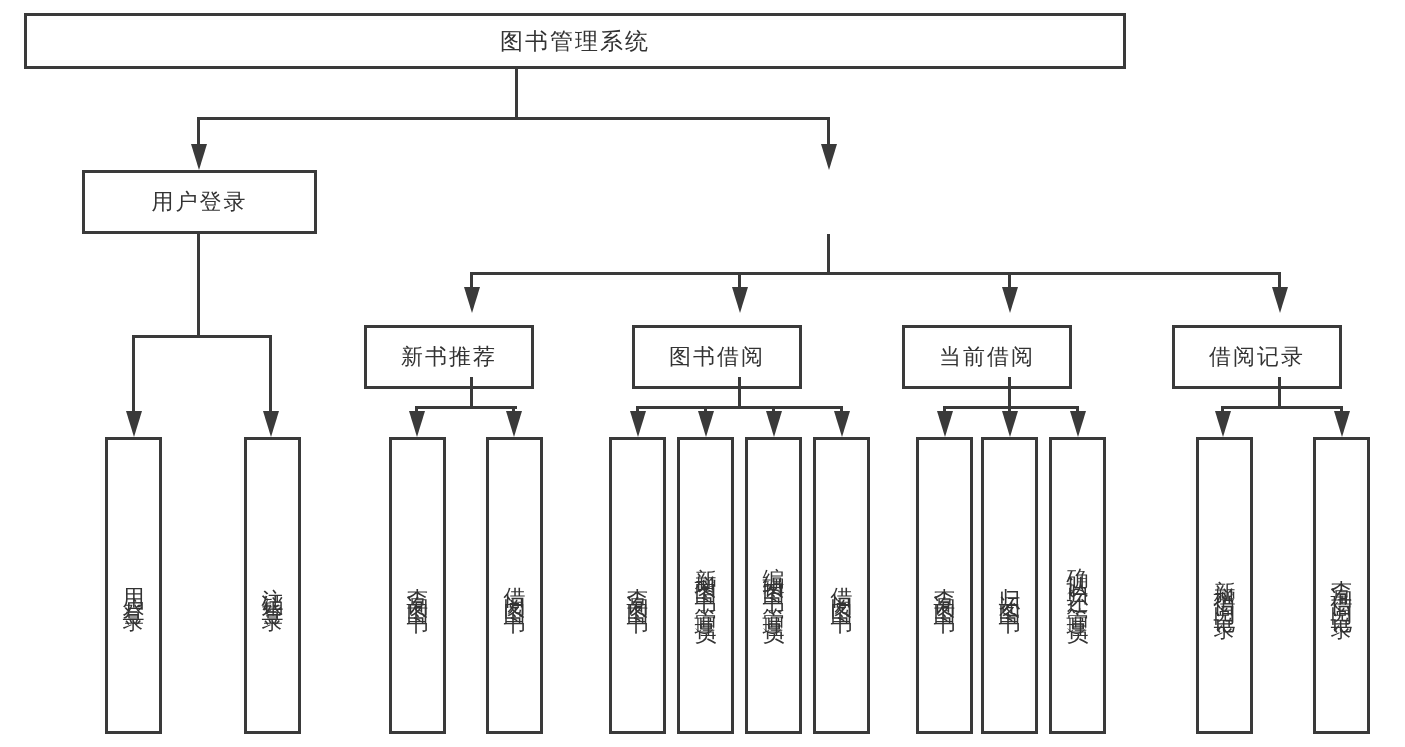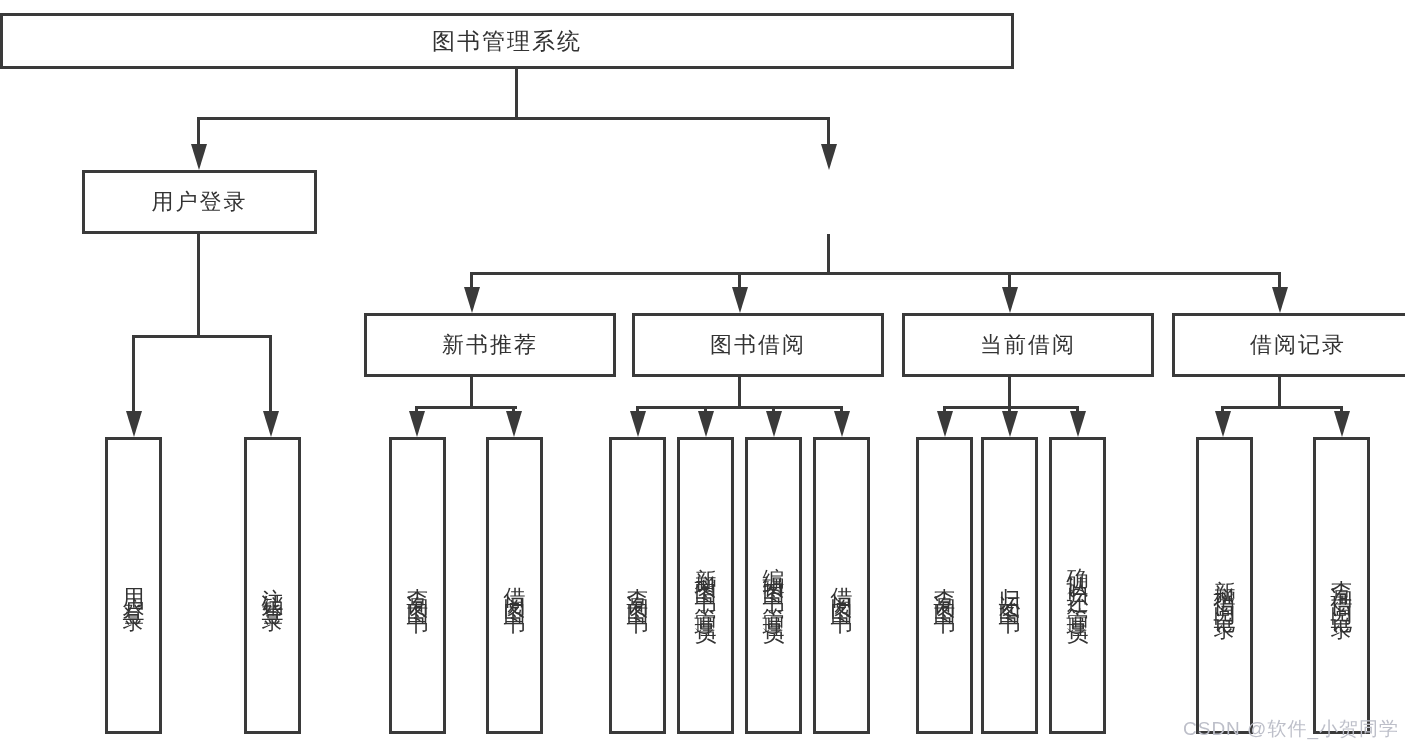--- a/index.html
+++ b/index.html
@@ -26,21 +26,21 @@
     border: 3px solid var(--line);
     display: flex;
     align-items: center;
     justify-content: center;
     font-size: 22px;
     letter-spacing: 2px;
     white-space: nowrap;
   }
   .root-box { font-size: 23px; }
   .lv2 { width: 235px; height: 64px; }
-  .lv3 { width: 252px; height: 64px; }
+  .lv3 { width: 170px; height: 64px; margin-top: 12px; }
   .leaf {
     width: 57px;
     height: 297px;
     top: 437px;
     writing-mode: vertical-rl;
     text-orientation: mixed;
     letter-spacing: 8px;
     font-size: 22px;
     white-space: normal;
     padding: 8px 0;
@@ -63,21 +63,21 @@
     color: var(--watermark-color);
     letter-spacing: 1px;
     white-space: nowrap;
   }
 </style>
 </head>
 <body>
 
 <div class="canvas">
 
-  <div class="box root-box" style="left:0; top:13px; width:1014px; height:56px">图书管理系统</div>
+  <div class="box root-box" style="left:24px; top:13px; width:1102px; height:56px">图书管理系统</div>
 
   <div class="line vline" style="left:515px; top:69px; height:51px"></div>
   <div class="line hline" style="left:197px; top:117px; width:633px"></div>
   <div class="line vline" style="left:197px; top:117px; height:30px"></div>
   <div class="arrow" style="left:191px; top:144px"></div>
   <div class="line vline" style="left:827px; top:117px; height:30px"></div>
   <div class="arrow" style="left:821px; top:144px"></div>
 
   <div class="box lv2" style="left:82px; top:170px">用户登录</div>
 
@@ -149,15 +149,14 @@
   <div class="box leaf" style="left:745px">编辑图书（管理员）</div>
   <div class="box leaf" style="left:813px">借阅图书</div>
 
   <div class="box leaf" style="left:916px">查询图书</div>
   <div class="box leaf" style="left:981px">归还图书</div>
   <div class="box leaf" style="left:1049px">确认归还（管理员）</div>
 
   <div class="box leaf" style="left:1196px">新增借阅记录</div>
   <div class="box leaf" style="left:1313px">查询借阅记录</div>
 
-  <div class="watermark">CSDN @软件_小贺同学</div>
 
 </div>
 
 </body></html>

